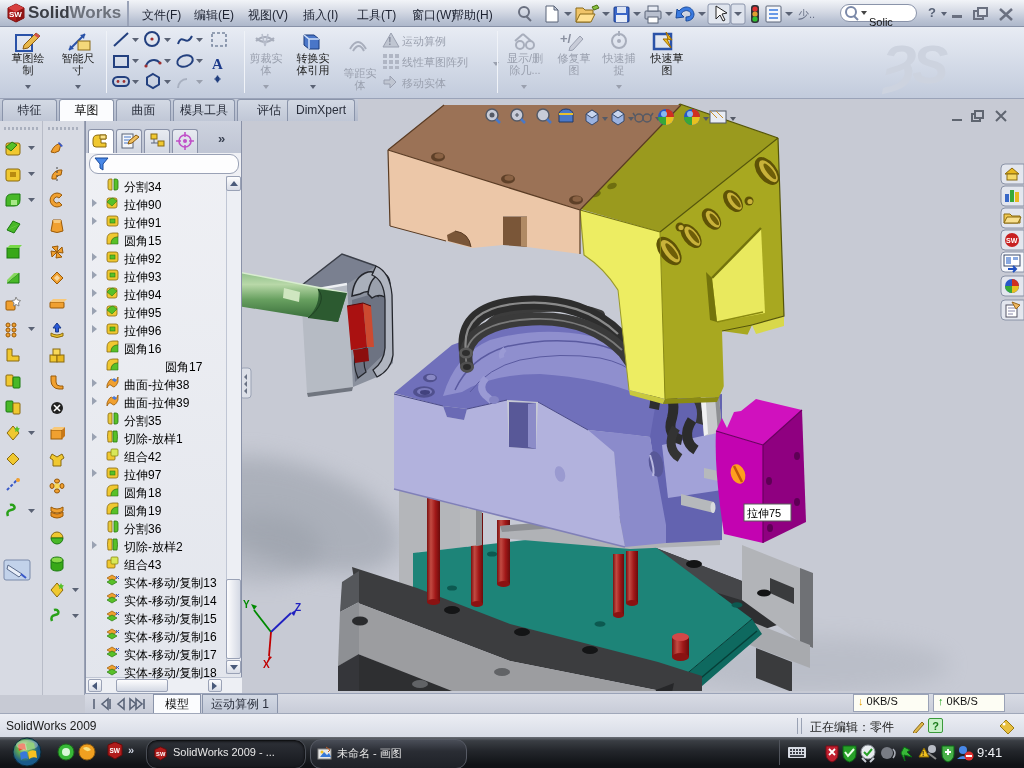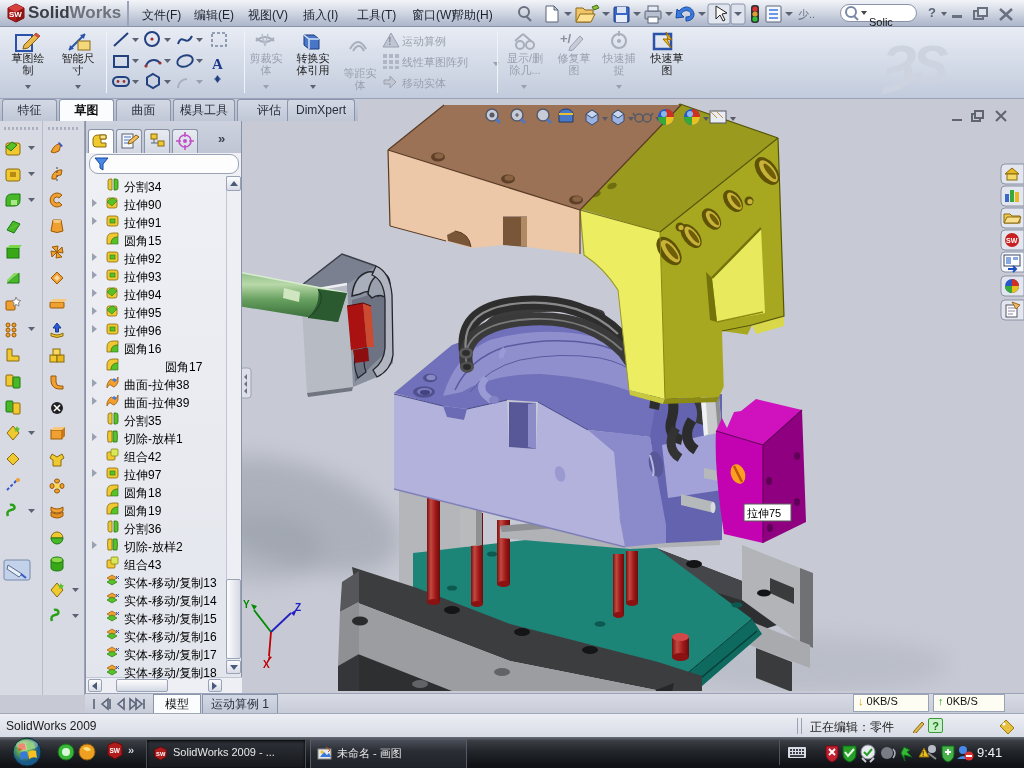--- a/index.html
+++ b/index.html
@@ -8,30 +8,30 @@
 #title{left:0;top:0;width:1024px;height:27px;background:linear-gradient(#f2f4f8,#d4d9e4 45%,#b9c2d3 80%,#aeb8cb);border-bottom:1px solid #8892a8;}
 .menu{font-size:12px;color:#1c2130;position:absolute;top:7px;}
 #tband{left:0;top:27px;width:1024px;height:72px;background:linear-gradient(#e8ecf4,#d3dae7 55%,#c2cbdc);border-bottom:1px solid #9aa3b8;}
 .tlab{position:absolute;font-size:11px;line-height:12px;text-align:center;color:#222;}
 .tlab.gray{color:#9aa0ae;}
 .sep{position:absolute;top:4px;width:1px;height:62px;background:#aab2c4;border-right:1px solid #f0f3f8;}
 .caret{position:absolute;width:0;height:0;border-left:3px solid transparent;border-right:3px solid transparent;border-top:4px solid #5a6274;}
 .caret.gray{border-top-color:#9aa0ae;}
 #tabrow{left:0;top:99px;width:358px;height:22px;background:linear-gradient(#c6cddb,#b2bacc);}
 .tab{position:absolute;top:0;height:22px;background:linear-gradient(#d3d9e4,#c0c7d6);border:1px solid #8a94aa;border-bottom:none;border-radius:3px 3px 0 0;font-size:12px;color:#2a2f3c;text-align:center;line-height:21px;}
-.tab.active{background:#fbfcfe;color:#111;font-weight:bold;}
+.tab.active{background:#fbfcfe;color:#111;}
 #ltb{left:0;top:121px;width:85px;height:574px;background:#d7dae3;}
 #tree{left:85px;top:121px;width:157px;height:574px;background:linear-gradient(#f0f1f5,#e2e5ec);border:1px solid #8a92a8;border-top:none;}
 .ti{position:absolute;left:38px;font-size:12px;color:#000;white-space:nowrap;}
 .tico{position:absolute;left:20px;width:13px;height:13px;}
 .texp{position:absolute;left:6px;width:0;height:0;border-top:4px solid transparent;border-bottom:4px solid transparent;border-left:5px solid #9aa2b2;}
 #sheetrow{left:85px;top:693px;width:939px;height:20px;background:linear-gradient(#d8dbe4,#c8ccd8);border-top:1px solid #9aa3b8;}
 #statusbar{left:0;top:713px;width:1024px;height:24px;background:linear-gradient(#eceef4,#d8dce6);border-top:1px solid #a0a8ba;font-size:12px;color:#1a1a1a;}
 #taskbar{left:0;top:737px;width:1024px;height:31px;background:linear-gradient(#6a6e76,#3a3e44 12%,#23262b 45%,#101216 90%);}
-.tbtn{position:absolute;top:2px;height:30px;border-radius:0;font-size:11px;color:#e8e8e8;}
+.tbtn{position:absolute;top:2px;height:30px;border-radius:11px;font-size:11px;color:#e8e8e8;}
 </style></head>
 <body>
 <div id="root">
   <div class="abs" style="left:242px;top:121px;width:782px;height:570px;background:#c7cad4;"></div>
   <div class="abs" style="left:358px;top:99px;width:666px;height:22px;background:#c7cad4;"></div>
   <svg class="abs" style="left:242px;top:103px;" width="782" height="588" viewBox="242 103 782 588">
     <defs>
       <filter id="blur12" x="-40%" y="-40%" width="180%" height="180%">
           <feGaussianBlur stdDeviation="11"></feGaussianBlur>
         </filter>

